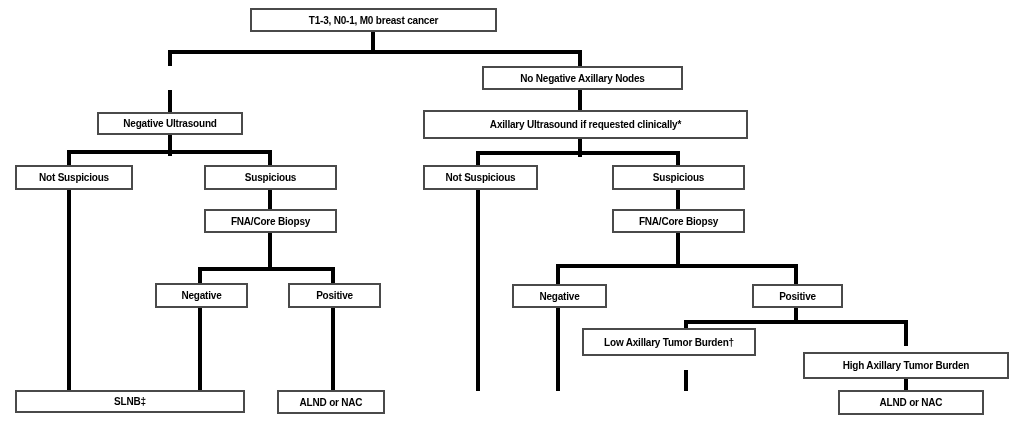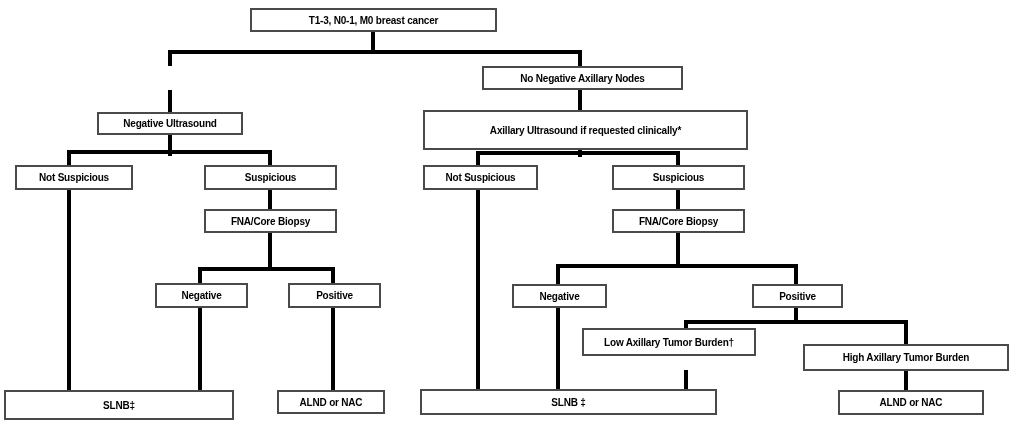--- a/index.html
+++ b/index.html
@@ -84,39 +84,38 @@
   <div class="node" style="left:15px;top:165px;width:118px;height:25px">Not Suspicious</div>
 
   <div class="node" style="left:204px;top:165px;width:133px;height:25px">Suspicious</div>
 
   <div class="node" style="left:204px;top:209px;width:133px;height:24px">FNA/Core Biopsy</div>
 
   <div class="node" style="left:155px;top:283px;width:93px;height:25px">Negative</div>
 
   <div class="node" style="left:288px;top:283px;width:93px;height:25px">Positive</div>
 
-  <div class="node" style="left:4px;top:390px;width:230px;height:30px">SLNB‡</div>
+  <div class="node" style="left:15px;top:390px;width:230px;height:23px">SLNB‡</div>
 
   <div class="node" style="left:277px;top:390px;width:108px;height:24px">ALND or NAC</div>
 
   <div class="node" style="left:482px;top:66px;width:201px;height:24px">No Negative Axillary Nodes</div>
 
-  <div class="node" style="left:423px;top:110px;width:325px;height:40px">Axillary Ultrasound if requested clinically*</div>
+  <div class="node" style="left:423px;top:110px;width:325px;height:29px">Axillary Ultrasound if requested clinically*</div>
 
   <div class="node" style="left:423px;top:165px;width:115px;height:25px">Not Suspicious</div>
 
   <div class="node" style="left:612px;top:165px;width:133px;height:25px">Suspicious</div>
 
   <div class="node" style="left:612px;top:209px;width:133px;height:24px">FNA/Core Biopsy</div>
 
   <div class="node" style="left:512px;top:284px;width:95px;height:24px">Negative</div>
 
   <div class="node" style="left:752px;top:284px;width:91px;height:24px">Positive</div>
 
   <div class="node" style="left:582px;top:328px;width:174px;height:28px">Low Axillary Tumor Burden†</div>
 
-  <div class="node" style="left:803px;top:344px;width:206px;height:27px">High Axillary Tumor Burden</div>
+  <div class="node" style="left:803px;top:352px;width:206px;height:27px">High Axillary Tumor Burden</div>
 
-  <div class="node" style="left:420px;top:389px;width:297px;height:26px">SLNB ‡</div>
 
   <div class="node" style="left:838px;top:390px;width:146px;height:25px">ALND or NAC</div>
 
 </div>
 
 </body></html>

